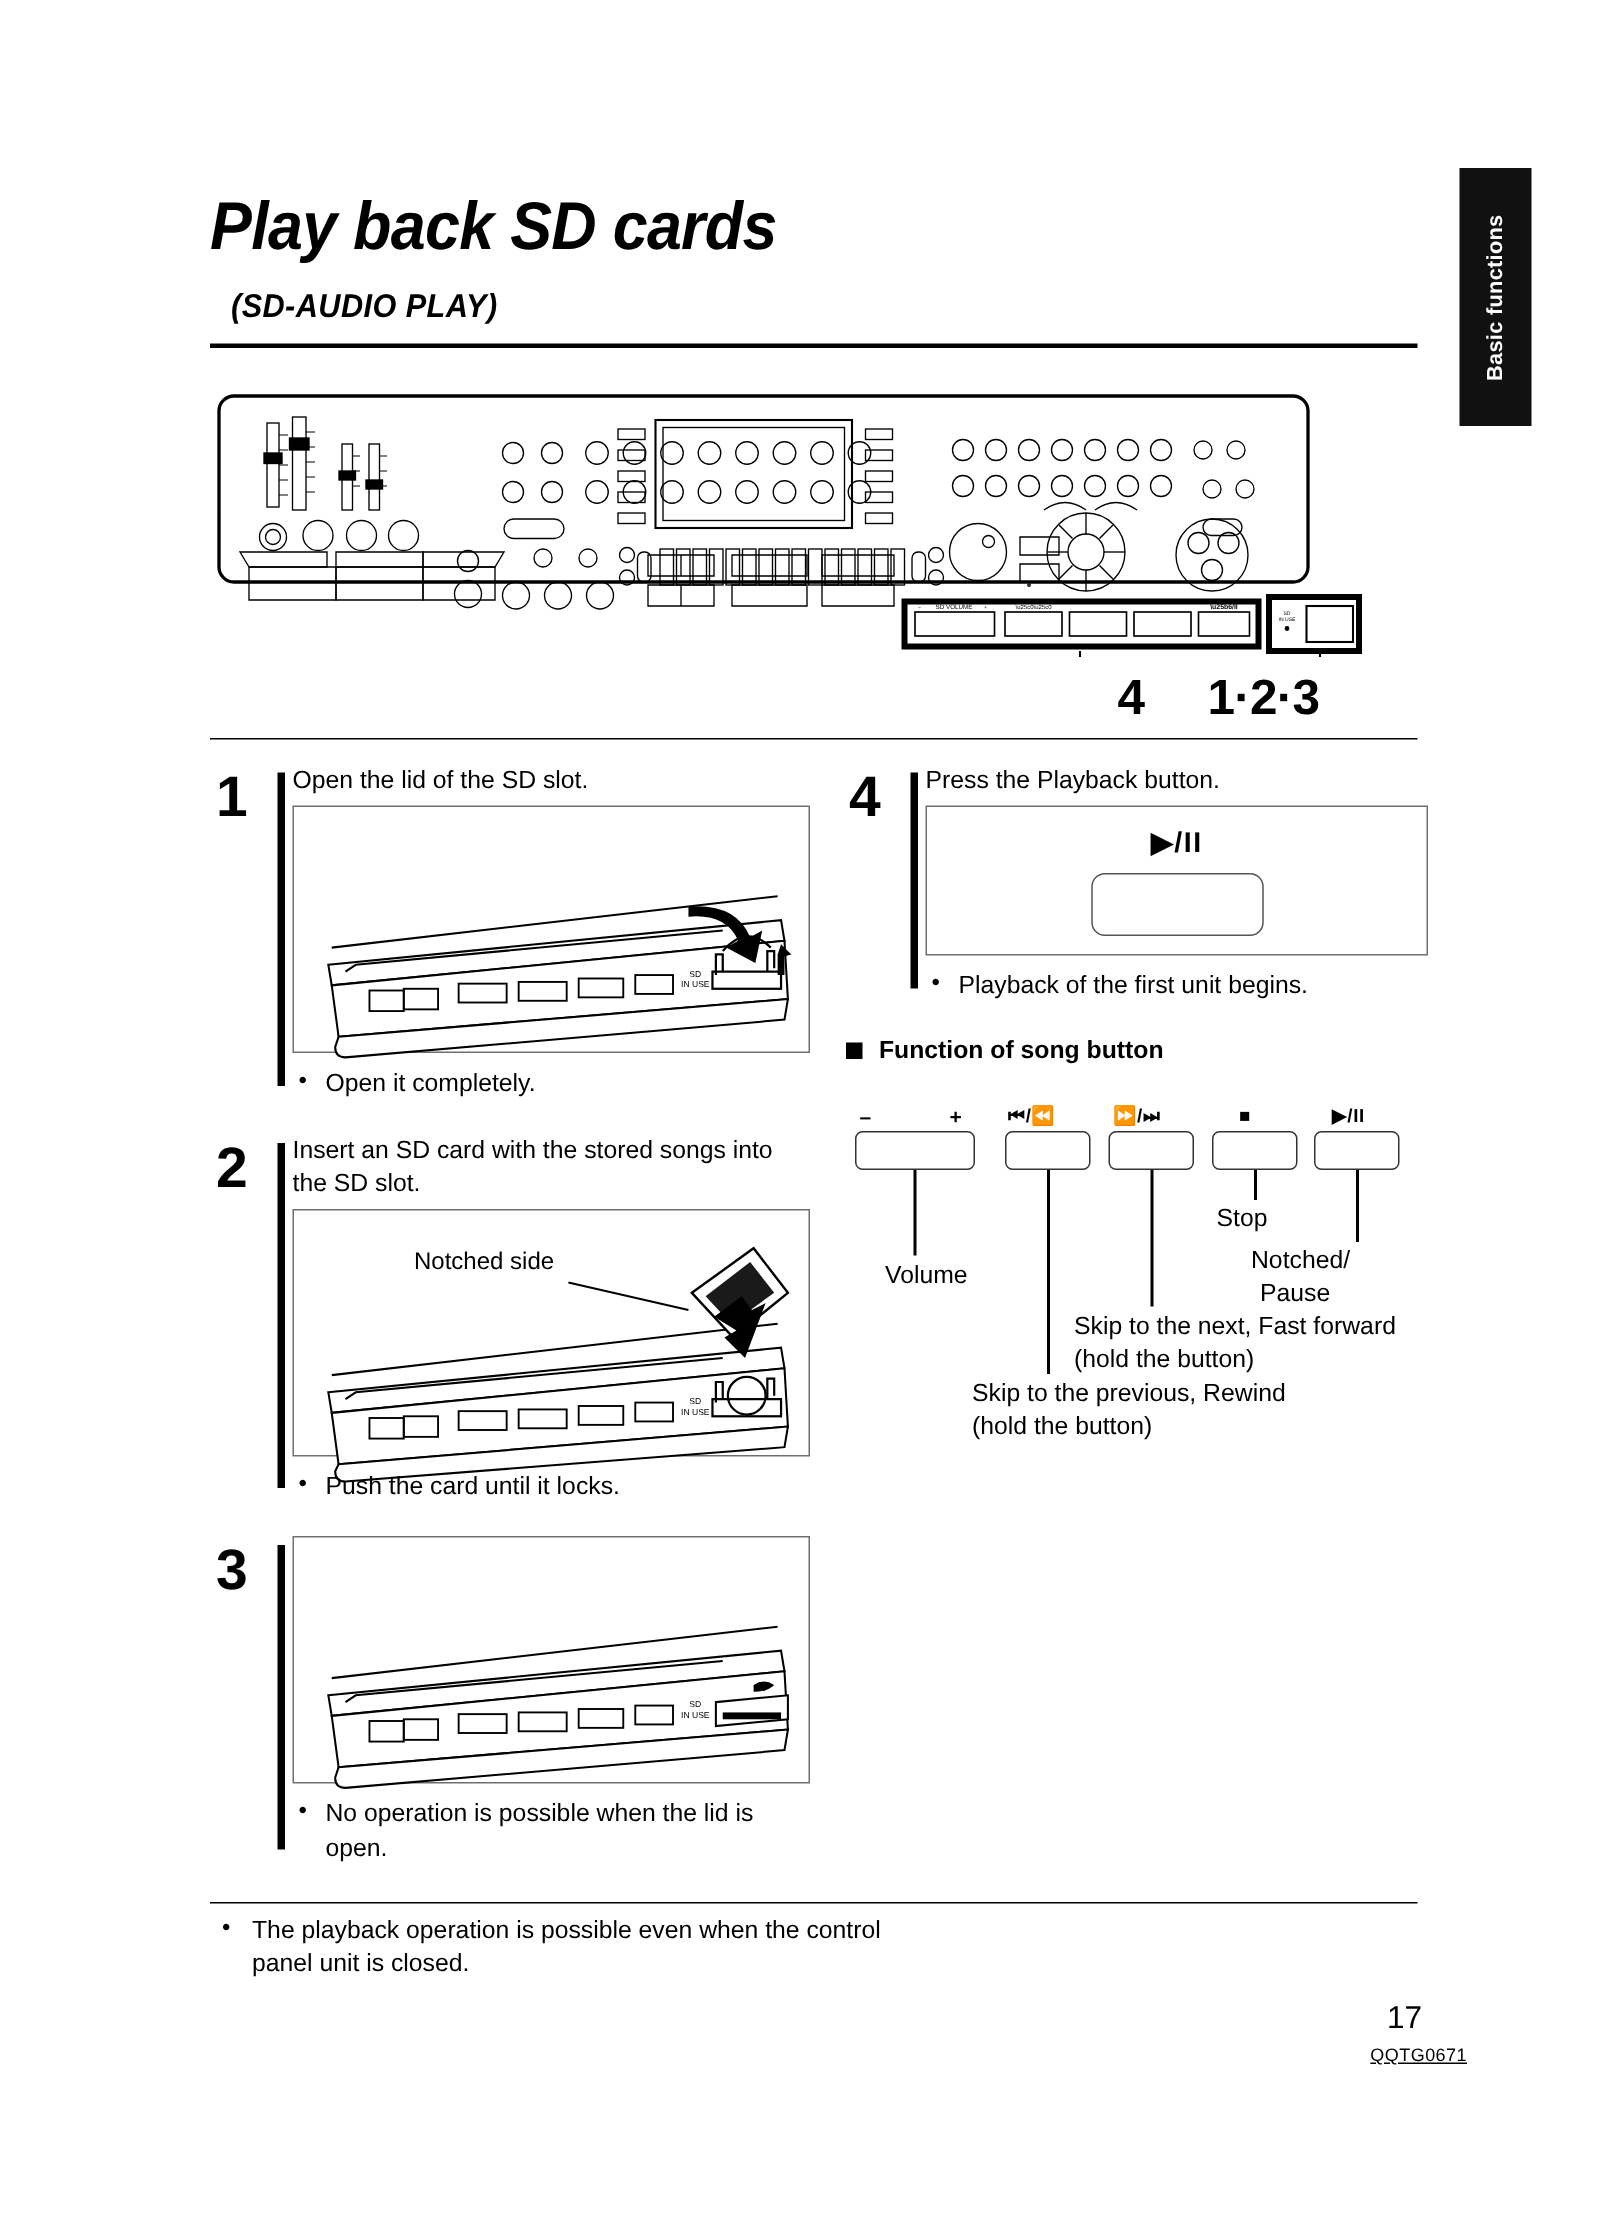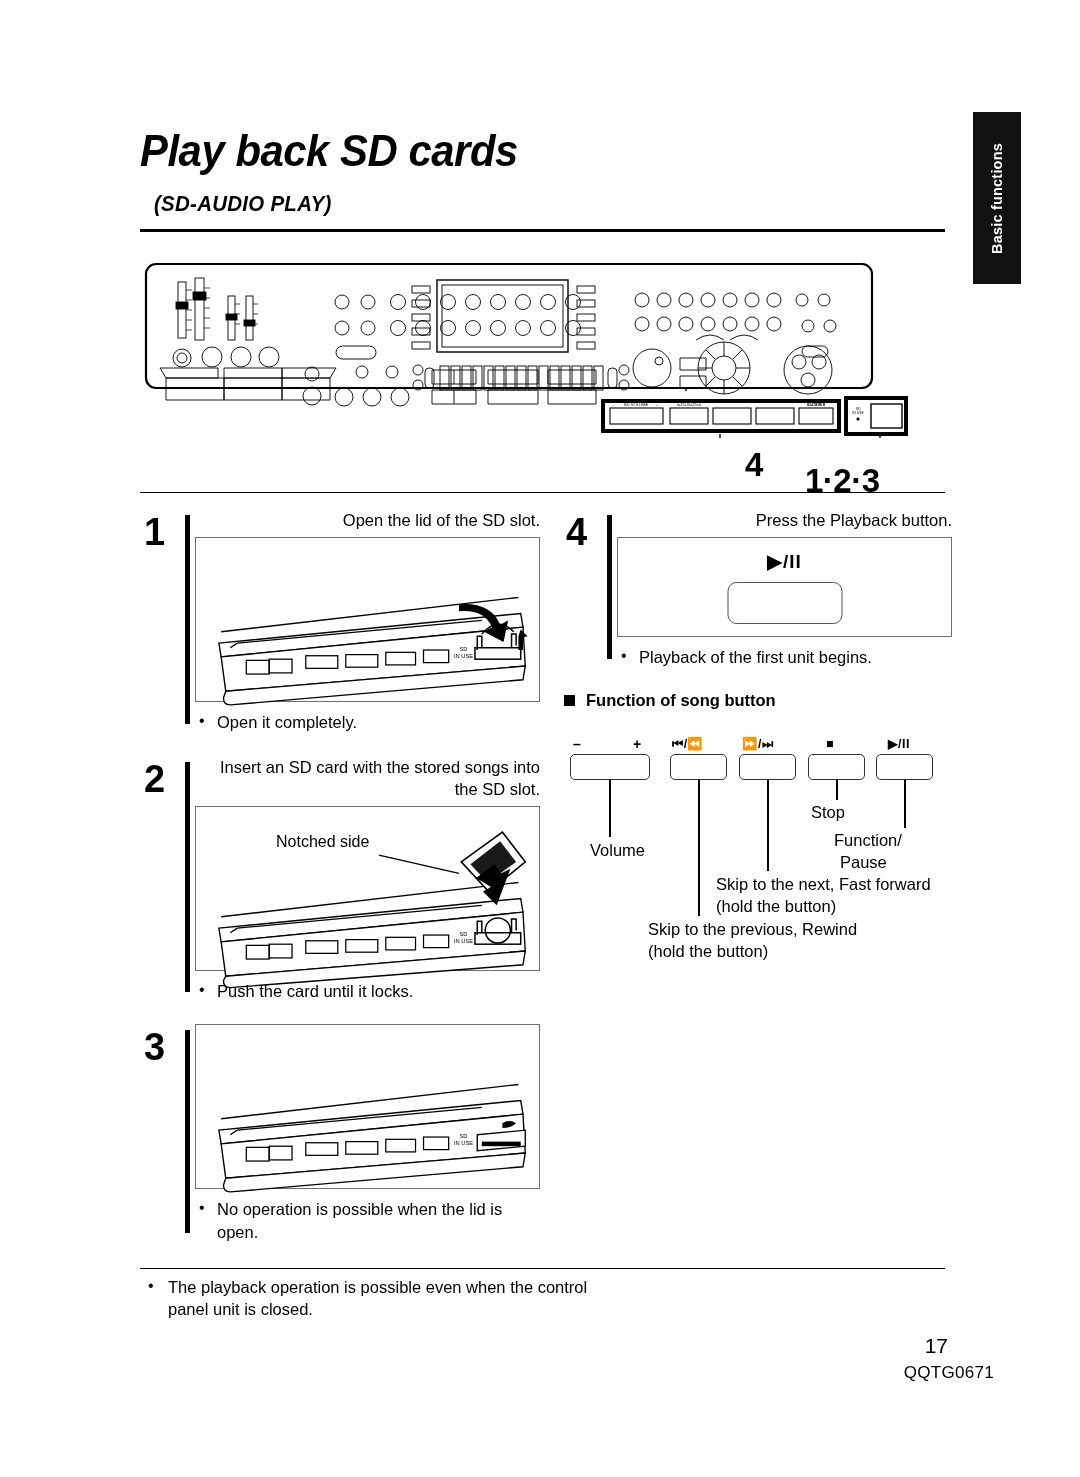--- a/index.html
+++ b/index.html
@@ -42,40 +42,40 @@
   }
   .hdr .rule{ margin-top:12px; border-top:3.5px solid #000; }
 
   
   .panel-wrap{ position:absolute; left:140px; top:258px; width:805px; height:180px; }
 
   
   .callouts{ position:absolute; left:700px; top:443px; width:245px; height:42px; }
   .callouts .num{ position:absolute; font-size:33px; font-weight:bold; line-height:1; }
   .c4{ left:45px; top:5px; }
-  .c123{ left:105px; top:5px; letter-spacing:-.5px;margin-top:16px; }
+  .c123{ left:105px; top:5px; letter-spacing:-.5px; }
 
   .top-rule{ position:absolute; left:140px; top:492px; width:805px; border-top:1.5px solid #000; }
 
   
   .col-left{ position:absolute; left:140px; top:503px; width:400px; }
   .col-right{ position:absolute; left:562px; top:503px; width:390px; }
 
   
   .step{ position:relative; padding-left:55px; margin-bottom:2px; }
   .step .bigno{
     position:absolute; left:4px; top:4px;
     font-size:38px; font-weight:bold; line-height:1;
     font-family:"Liberation Sans", sans-serif;
   }
   .step .vbar{
     position:absolute; left:45px; top:6px; bottom:10px;
     width:5px; background:#000;
   }
-  .step .title{ font-size:16.5px; line-height:1.35; margin:6px 0 6px 0;text-align:right; }
+  .step .title{ font-size:16.5px; line-height:1.35; margin:6px 0 6px 0; }
   .figbox{ border:1.5px solid #6f6f6f; background:#fff; position:relative; }
   .note{ font-size:16.5px; line-height:1.35; margin:9px 0 0 0; position:relative; padding-left:22px; }
   .note:before{ content:"\2022"; position:absolute; left:4px; top:-1px; font-size:16px; }
 
   
   .sdfig{ width:100%; display:block; }
 
   
   .pb-fig{ height:100px; }
   .pb-symbol{
@@ -102,21 +102,21 @@
 
   
   .bottom-rule{ position:absolute; left:140px; top:1268px; width:805px; border-top:1.5px solid #000; }
   .bottom-note{
     position:absolute; left:146px; top:1276px; width:480px;
     font-size:16.5px; line-height:1.35; padding-left:22px;
   }
   .bottom-note:before{ content:"\2022"; position:absolute; left:2px; top:-1px; font-size:16px; }
 
   .pageno{ position:absolute; right:132px; top:1334px; font-size:21px; }
-  .docid{ position:absolute; right:86px; top:1363px; font-size:17px; letter-spacing:.3px; }
+  .docid{ position:absolute; right:102px; top:1363px; font-size:12px; letter-spacing:.3px;text-decoration:underline; }
 
   .notched-lbl{
     position:absolute; left:80px; top:26px; font-size:16px;
   }
 </style>
 </head>
 <body>
 
 <div class="side-tab">
   <span>Basic functions</span>
@@ -492,21 +492,21 @@
     <span class="lbl" style="left:154px; top:160px;">(hold the button)</span>
 
     <span class="bsym" style="left:264px; top:2px;">■</span>
     <div class="bbox" style="left:246px; top:18px; width:57px; height:26px;"></div>
     <div class="vline" style="left:274px; top:44px; height:20px;"></div>
     <span class="lbl" style="left:249px; top:66px;text-align:right;">Stop</span>
 
     <span class="bsym" style="left:326px; top:2px;">▶/II</span>
     <div class="bbox" style="left:314px; top:18px; width:57px; height:26px;"></div>
     <div class="vline" style="left:342px; top:44px; height:48px;"></div>
-    <span class="lbl" style="left:272px; top:94px;">Function/</span>
+    <span class="lbl" style="left:272px; top:94px;">Notched/</span>
     <span class="lbl" style="left:278px; top:116px;">Pause</span>
   </div>
 </div>
 
 <div class="bottom-rule"></div>
 <div class="bottom-note">The playback operation is possible even when the control panel unit is closed.</div>
 <div class="pageno">17</div>
 <div class="docid">QQTG0671</div>
 
 </body></html>

